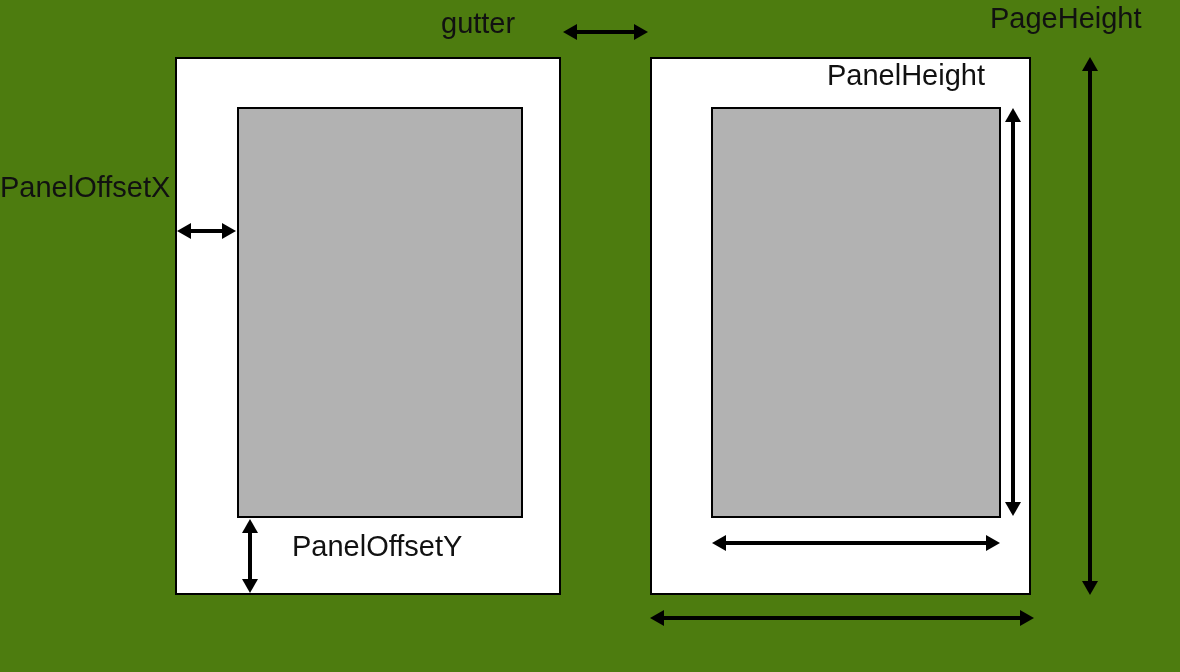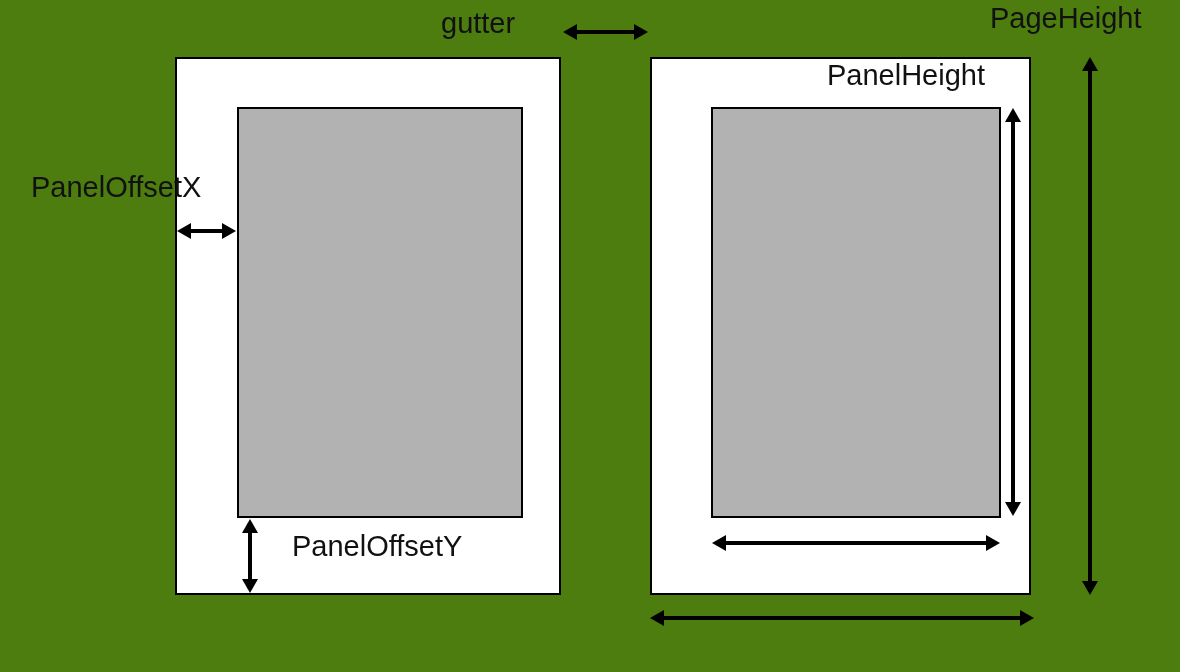--- a/index.html
+++ b/index.html
@@ -121,19 +121,19 @@
     <span class="line"></span>
     <span class="head-r"></span>
   </div>
 
   <div class="label" style="left:441px; top:8px;">gutter</div>
 
   <div class="label" style="left:990px; top:3px;">PageHeight</div>
 
   <div class="label" style="left:827px; top:60px;">PanelHeight</div>
 
-  <div class="label" style="left:0px; top:172px;padding-left:31px;">PanelOffsetX</div>
+  <div class="label" style="left:0px; top:172px;">PanelOffsetX</div>
 
   <div class="label" style="left:292px; top:531px;">PanelOffsetY</div>
 
 
 
 </div>
 
 </body></html>

